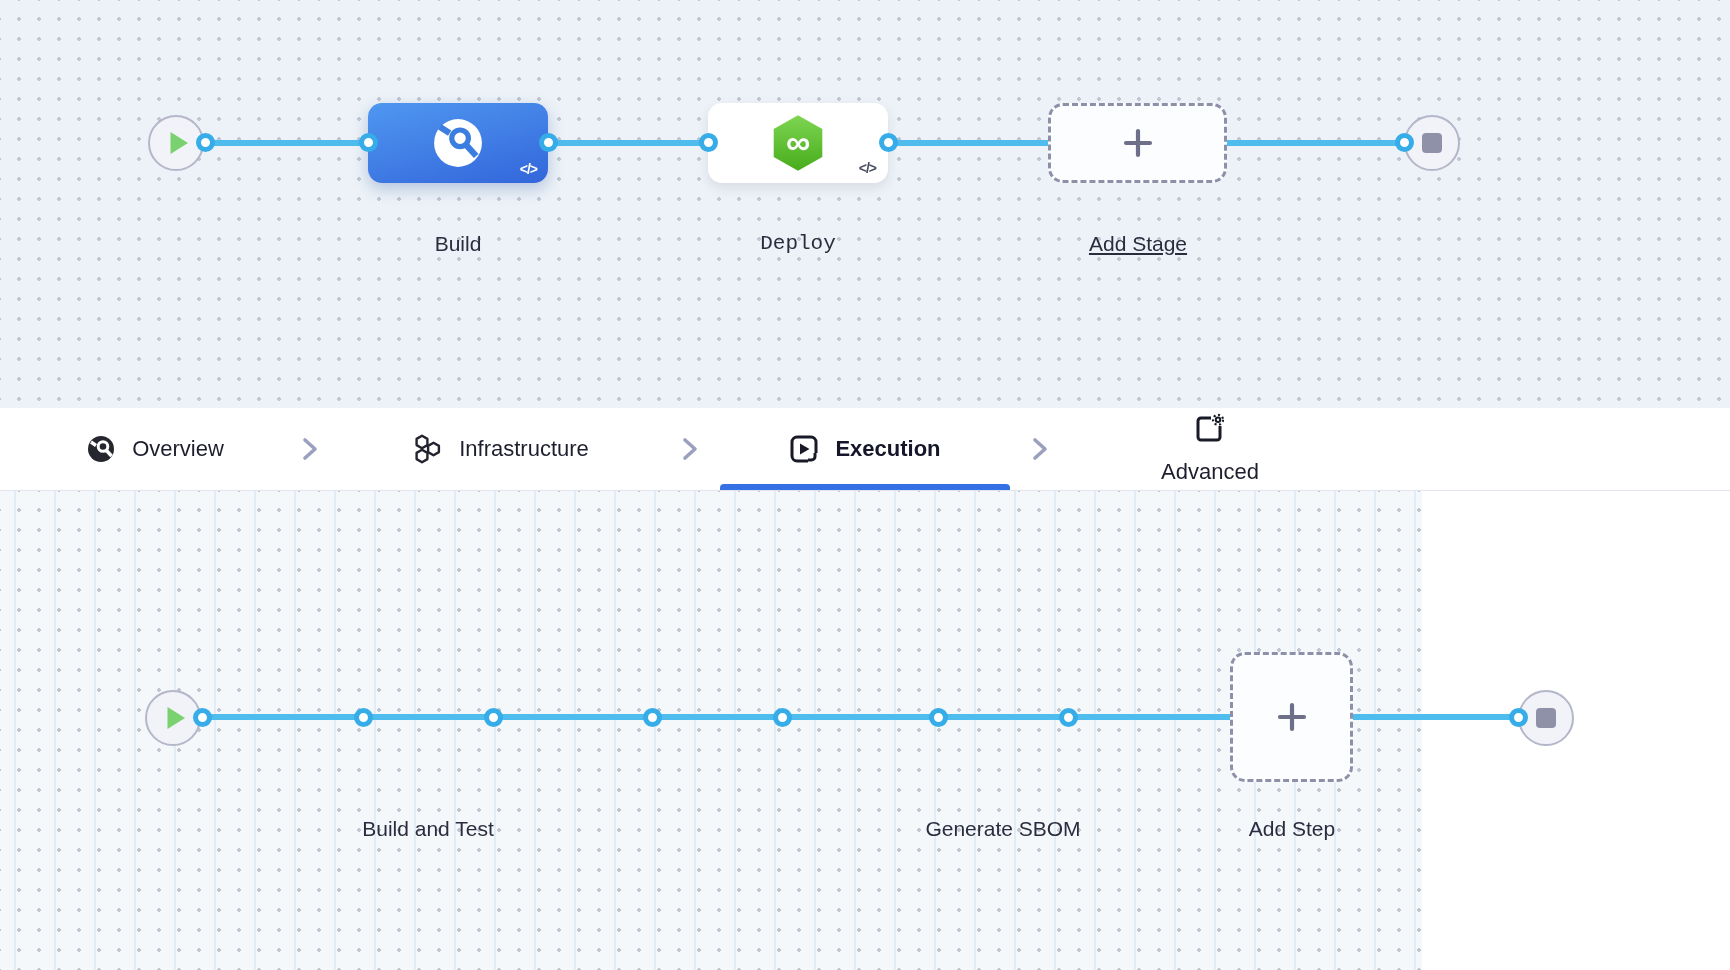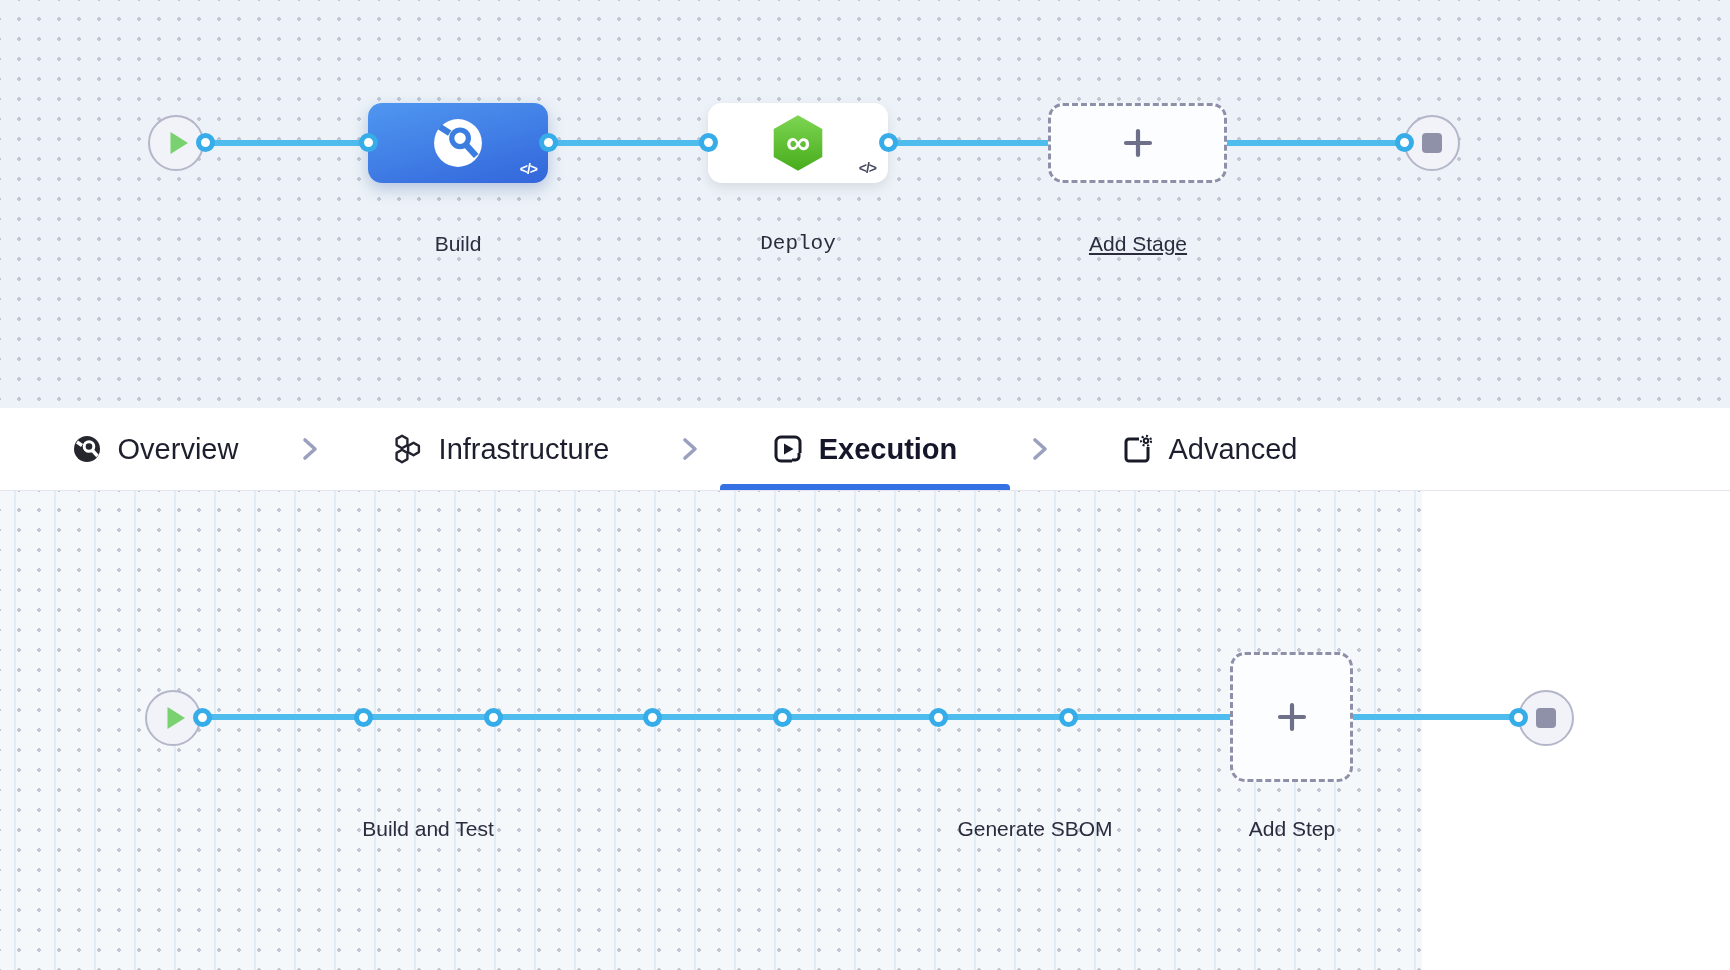--- a/index.html
+++ b/index.html
@@ -64,21 +64,21 @@
   .infinity { color: #fff; font-size: 34px; font-weight: bold; line-height: 1; margin-top: -3px; }
   .tab-bar {
     position: absolute; left: 0; top: 408px; width: 1730px; height: 83px;
     background: #fff; border-bottom: 1px solid #e3e5ee;
     display: flex; align-items: stretch; padding-left: 30px;
   }
   .tab {
     position: relative; display: flex; align-items: center; justify-content: center;
     gap: 16px; cursor: pointer; height: 100%;
   }
-  .tab-label { font-size: 29px; color: #1e1f2e; font-weight: 500; }
+  .tab-label { font-size: 22px; color: #1e1f2e; font-weight: 500; }
   .tab.active .tab-label { font-weight: 700; color: #15162a; }
   .tab-underline {
     position: absolute; left: 0; right: 0; bottom: 0; height: 6px;
     background: #3570e4; border-radius: 4px 4px 0 0;
   }
   .crumb-sep { display: flex; align-items: center; justify-content: center; width: 60px; }
 </style>
 </head>
 <body>
 
@@ -172,21 +172,21 @@
     <span class="tab-label">Execution</span>
     <span class="tab-underline"></span>
   </div>
 
   <div class="crumb-sep">
     <svg width="18" height="30" viewBox="0 0 18 30">
       <path d="M4 6 L14 15 L4 24" fill="none" stroke="#9ba0bf" stroke-width="3.6" stroke-linecap="round" stroke-linejoin="round"></path>
     </svg>
   </div>
 
-  <div class="tab" style="width:280px;">
+  <div class="tab" style="width:280px;flex-direction:column;">
     <svg width="30" height="30" viewBox="0 0 30 30">
       <rect x="3" y="5" width="22" height="22" rx="3" fill="none" stroke="#191a28" stroke-width="3"></rect>
       <rect x="16" y="0" width="14" height="13" fill="#ffffff"></rect>
       <circle cx="23" cy="6.8" r="5" fill="none" stroke="#191a28" stroke-width="2.2" stroke-dasharray="2 2.6"></circle>
       <circle cx="23" cy="6.8" r="2.2" fill="none" stroke="#191a28" stroke-width="2"></circle>
     </svg>
     <span class="tab-label">Advanced</span>
   </div>
 </div>
 
@@ -210,15 +210,15 @@
   <div class="port" style="left:193px; top:217px;"></div>
   <div class="port" style="left:354px; top:217px;"></div>
   <div class="port" style="left:484px; top:217px;"></div>
   <div class="port" style="left:643px; top:217px;"></div>
   <div class="port" style="left:773px; top:217px;"></div>
   <div class="port" style="left:929px; top:217px;"></div>
   <div class="port" style="left:1059px; top:217px;"></div>
   <div class="port" style="left:1509px; top:217px;"></div>
 
   <div class="graph-label" style="left:308px; top:318px;">Build and Test</div>
-  <div class="graph-label" style="left:915px; top:318px;">Generate SBOM</div>
+  <div class="graph-label" style="left:883px; top:318px;">Generate SBOM</div>
   <div class="graph-label" style="left:1172px; top:318px;">Add Step</div>
 </div>
 
 </body></html>

